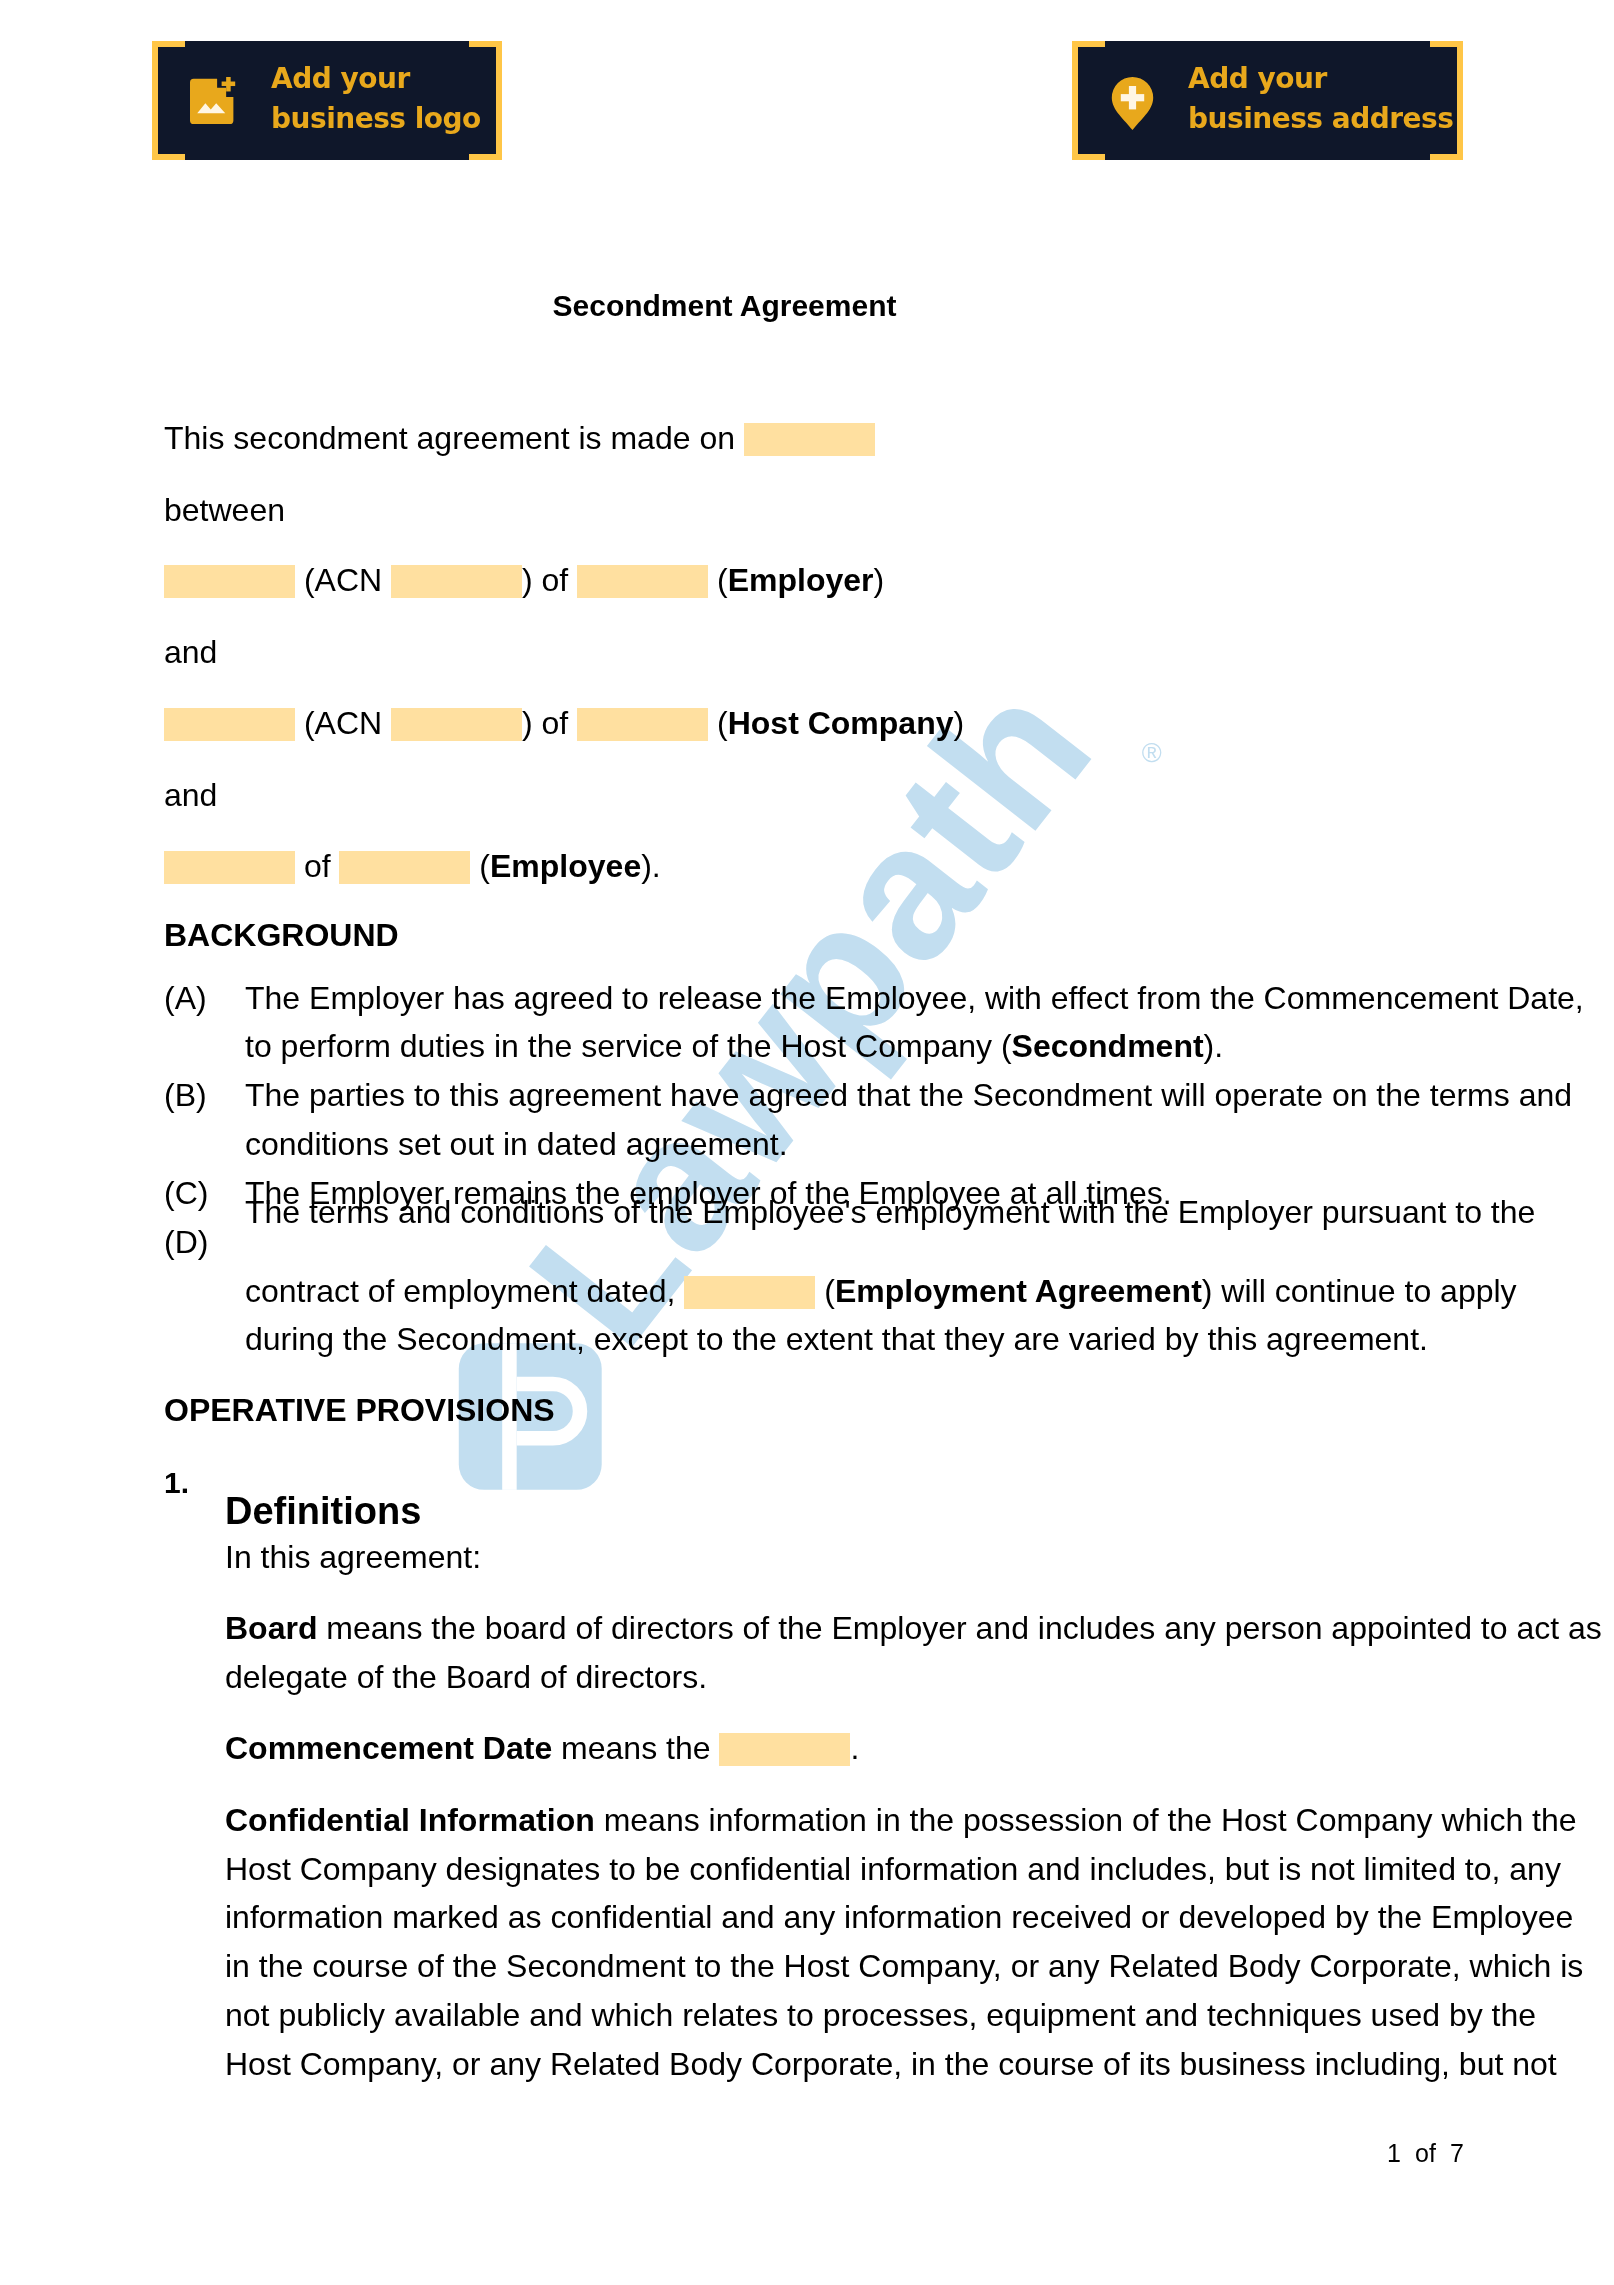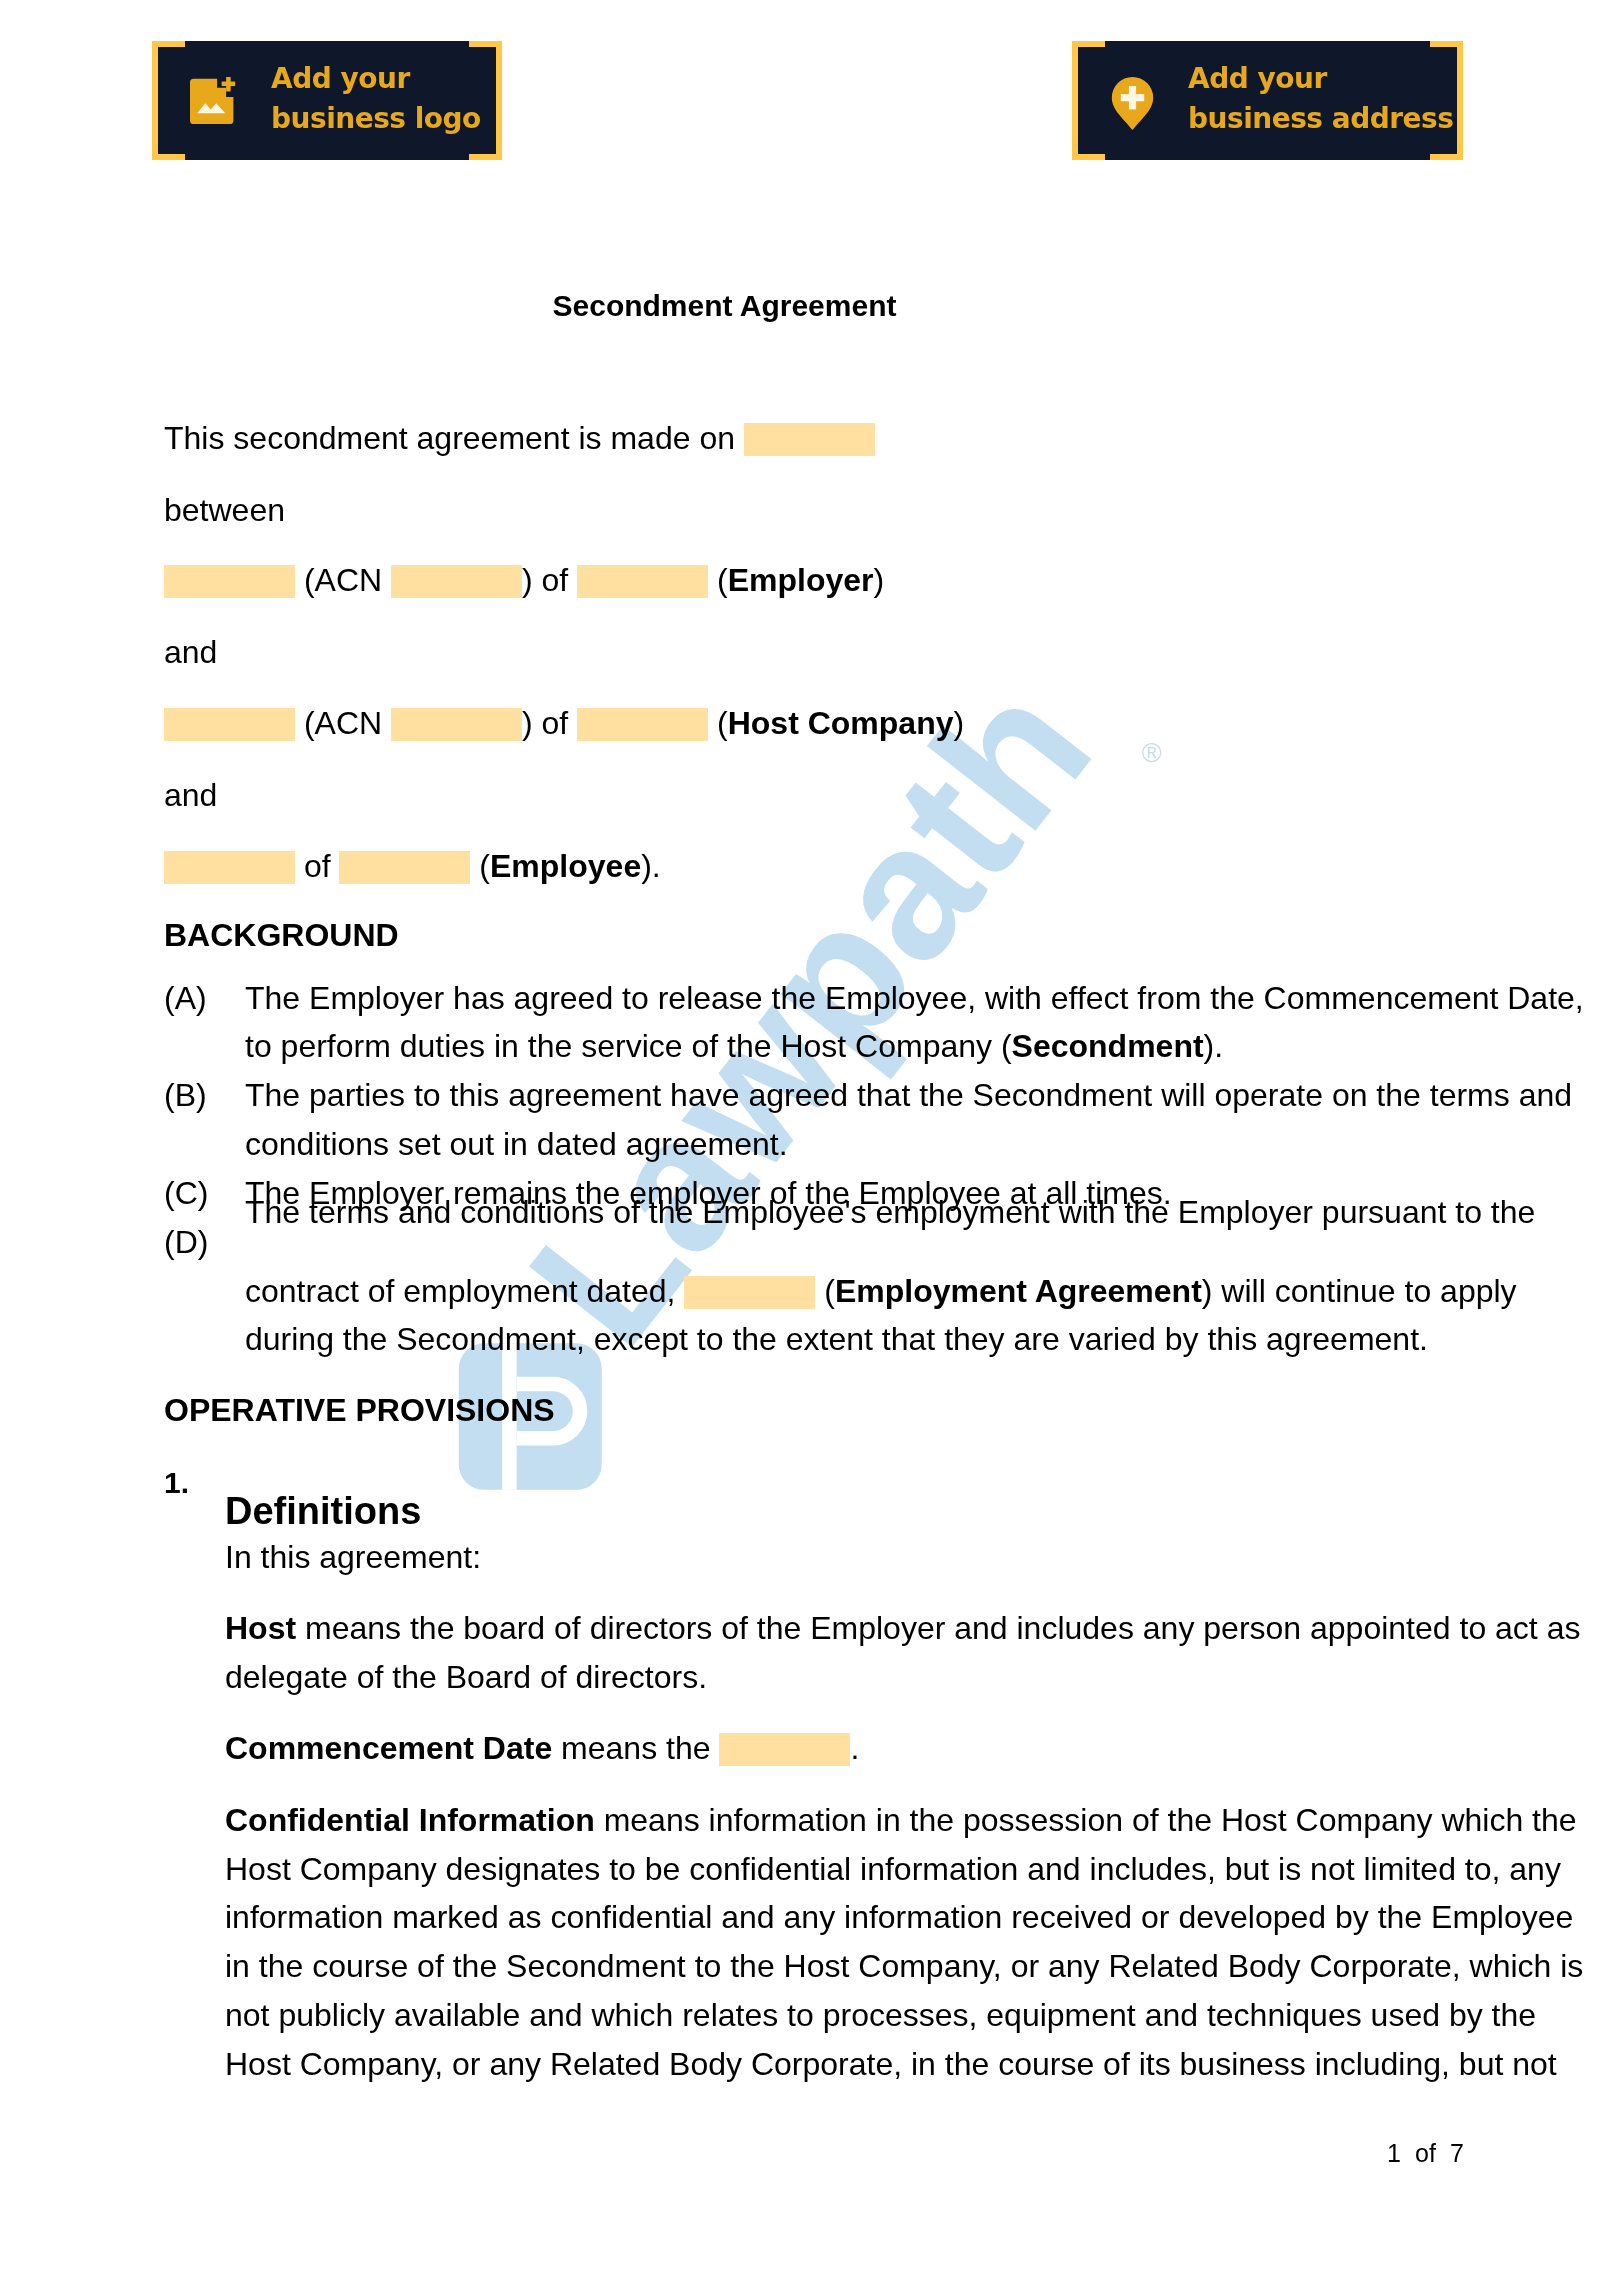--- a/index.html
+++ b/index.html
@@ -120,21 +120,21 @@
 <div class="abs body-text" style="left:245px;top:1323px;">during the Secondment, except to the extent that they are varied by this agreement.</div>
 
 <div class="abs body-text b" style="left:164px;top:1394px;">OPERATIVE PROVISIONS</div>
 
 <div class="abs b" style="left:164px;top:1465px;font-size:30px;line-height:36px;">1.</div>
 <div class="abs b" style="left:225px;top:1465px;font-size:38px;line-height:36px;margin-top:28px;">Definitions</div>
 
 <div class="abs body-text" style="left:225px;top:1541px;">In this agreement:</div>
 
 <div class="abs body-text" style="left:225px;top:1612px;">
-  <span class="b">Host</span><span> means the board of directors of the Employer and includes any person appointed to act as</span>
+  <span class="b">Board</span><span> means the board of directors of the Employer and includes any person appointed to act as</span>
 </div>
 <div class="abs body-text" style="left:225px;top:1661px;">delegate of the Board of directors.</div>
 
 <div class="abs body-text" style="left:225px;top:1732px;">
   <span class="b">Commencement Date</span><span> means the</span>
   <span class="ph"></span><span>.</span>
 </div>
 
 <div class="abs body-text" style="left:225px;top:1804px;">
   <span class="b">Confidential Information</span><span> means information in the possession of the Host Company which the</span>

